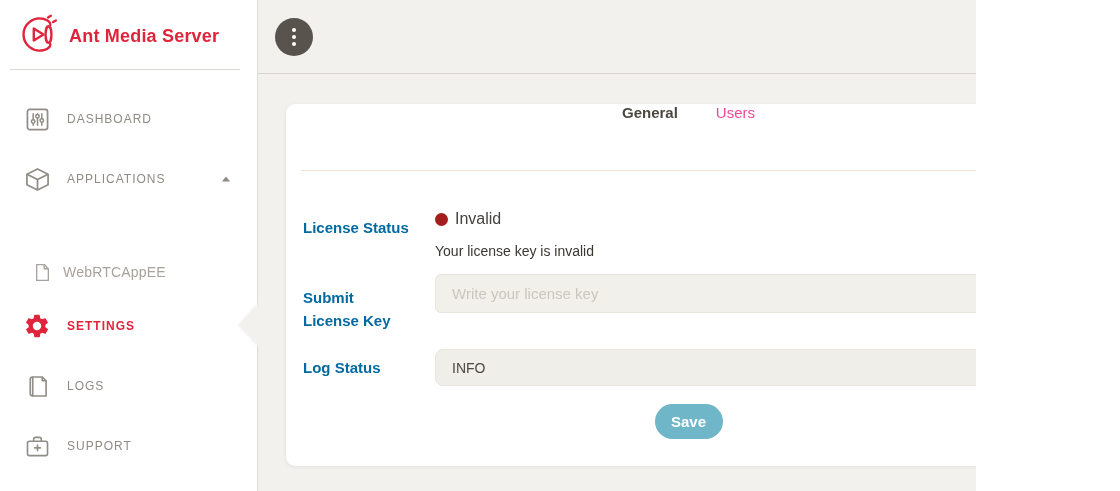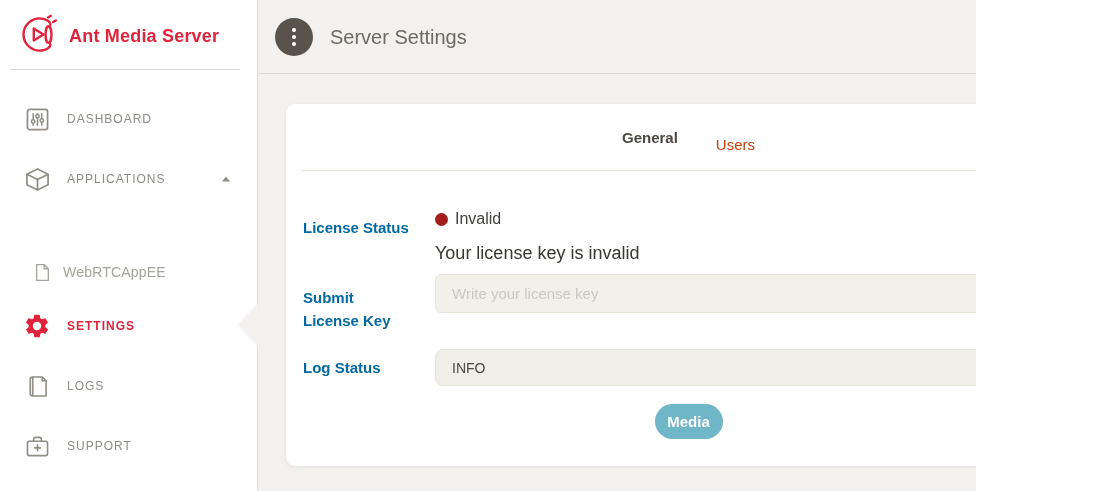--- a/index.html
+++ b/index.html
@@ -30,31 +30,31 @@
   .kebab-circle { position:absolute; left:17px; top:18px; width:38px; height:38px; border-radius:50%; background:#59534e;
     display:flex; flex-direction:column; align-items:center; justify-content:center; gap:3px; cursor:pointer; }
   .kebab-dot { width:4px; height:4px; border-radius:50%; background:#ffffff; }
   .topbar-title { position:absolute; left:72px; top:50%; transform:translateY(-50%); font-size:20px; font-weight:500; color:#6e6a63; }
   .user-menu { position:absolute; right:28px; top:50%; transform:translateY(-50%); display:flex; align-items:center; gap:4px; color:#8f8b85; cursor:pointer; }
   .caret-down { width:0; height:0; border-left:4px solid transparent; border-right:4px solid transparent; border-top:5px solid #8f8b85; margin-top:8px; }
 
   
   .card { position:absolute; left:286px; top:104px; width:805px; height:362px; background:#ffffff; border-radius:9px;
     box-shadow:0 1px 4px rgba(0,0,0,0.07); }
-  .tabs { position:absolute; top:0; left:0; width:100%; height:66px; display:flex; align-items:center; justify-content:center; gap:38px; }
+  .tabs { position:absolute; top:0; left:0; width:100%; height:66px; display:flex; justify-content:center; gap:38px; }
   .tab { font-size:15px; cursor:pointer; }
   .tab.active { color:#4c4841; font-weight:600; }
-  .tab.inactive { color:#c2410c; font-weight:500;margin-top:15px; }
+  .tab.inactive { color:#ec4899; font-weight:500; }
   .tabs-divider { position:absolute; top:66px; left:15px; width:775px; height:1px; background:#f1e2d7; }
 
   .form-label { position:absolute; left:17px; font-size:15px; font-weight:600; color:#0369a1; line-height:23px; }
   .status-line { position:absolute; left:149px; top:106px; display:flex; align-items:center; gap:7px; }
   .status-dot { width:13px; height:13px; border-radius:50%; background:#a31d1d; }
   .status-text { font-size:16px; color:#45423c; }
-  .status-message { position:absolute; left:149px; top:139px; font-size:18px; color:#3a3732; }
+  .status-message { position:absolute; left:149px; top:139px; font-size:14px; color:#3a3732; }
 
   .license-input { position:absolute; left:149px; top:170px; width:642px; height:39px; background:#f2f0ea;
     border:1px solid #e8e5dd; border-radius:6px; padding:0 16px; font-size:15px; color:#45423c;
     font-family:"Liberation Sans", sans-serif; outline:none; }
   .license-input::placeholder { color:#cac7bf; }
 
   .select-wrap { position:absolute; left:149px; top:245px; width:642px; height:37px; }
   .log-select { width:100%; height:100%; background:#f0eee8; border:1px solid #e8e5dd; border-radius:8px;
     padding:0 16px; font-size:14px; color:#4c4841; font-family:"Liberation Sans", sans-serif;
     -webkit-appearance:none; -moz-appearance:none; appearance:none; outline:none; cursor:pointer; }
@@ -161,21 +161,20 @@
 
     <span class="active-notch"></span>
   </aside>
 
   <header class="topbar">
     <div class="kebab-circle">
       <span class="kebab-dot"></span>
       <span class="kebab-dot"></span>
       <span class="kebab-dot"></span>
     </div>
-    <h1 class="topbar-title">Server Settings</h1>
     <div class="user-menu">
       <span>
         <svg width="21" height="21" viewBox="0 0 24 24" fill="none" stroke="currentColor" stroke-width="1.5">
           <circle cx="12" cy="7.3" r="4.2"></circle>
           <path d="M4.5 20.7 c0 -4.2 3.4 -6.6 7.5 -6.6 s7.5 2.4 7.5 6.6 z" stroke-linejoin="round"></path>
         </svg>
       </span>
       <span class="caret-down"></span>
     </div>
   </header>
@@ -202,16 +201,16 @@
       <select class="log-select">
         <option>INFO</option>
       </select>
       <span class="select-chevron">
         <svg width="13" height="8" viewBox="0 0 13 8" fill="none" stroke="#55524b" stroke-width="2" stroke-linecap="round" stroke-linejoin="round">
           <path d="M1.5 1.5 L6.5 6 L11.5 1.5"></path>
         </svg>
       </span>
     </div>
 
-    <button class="save-button">Media</button>
+    <button class="save-button">Save</button>
   </section>
 
 </div>
 
 </body></html>

